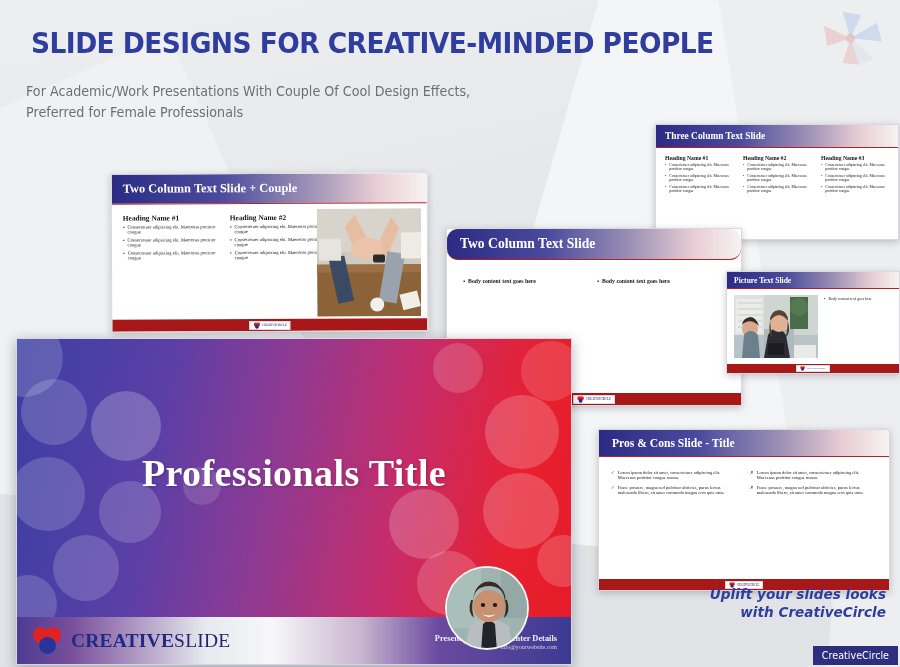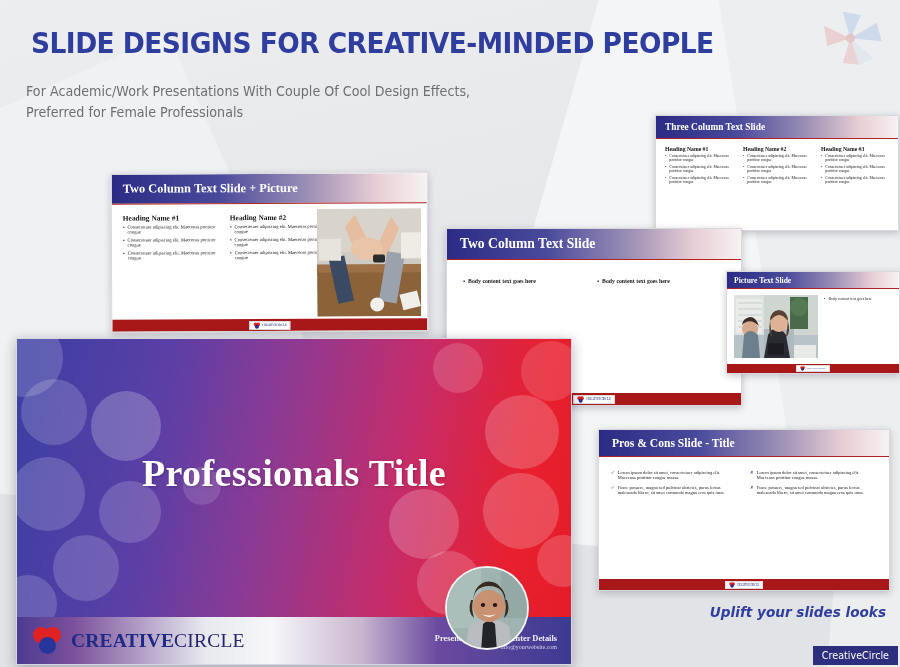--- a/index.html
+++ b/index.html
@@ -86,30 +86,30 @@
   #slideA .colwrap { display:flex; gap:11px; }
   #slideA .col { width:96px; }
   #slideA .col-head { font-size:7.4px; margin-bottom:2px; }
   #slideA .bl { font-size:4.6px; }
   #slideA .photo { position:absolute; right:6px; top:5px; width:104px; height:108px;
                    overflow:hidden; }
   #slideA .sl-foot { height:12px; }
   #slideA .foot-logo { height:9px; font-size:3.3px; }
 
   
-  #slideB { left:655px; top:115px; width:244px; height:116px; }
+  #slideB { left:655px; top:124px; width:244px; height:116px; }
   #slideB .sl-head { height:23px; padding-left:9px; font-size:9.4px; }
   #slideB .sl-body { height:93px; padding:7px 7px 0 9px; display:flex; gap:8px; }
   #slideB .col { width:70px; }
   #slideB .col-head { font-size:5.7px; margin-bottom:2px; }
   #slideB .bl { font-size:3.8px; }
 
   
   #slideC { left:446px; top:228px; width:296px; height:178px; }
-  #slideC .sl-head { height:31px; padding-left:13px; font-size:13.6px; }
+  #slideC .sl-head { height:31px; padding-left:13px; font-size:13.6px;border-radius:11px; }
   #slideC .sl-body { height:147px; padding:16px 0 0 16px; display:flex; }
   #slideC .col { width:134px; }
   #slideC .bl { font-size:5.8px; font-weight:bold; }
   #slideC .sl-foot { height:12px; }
   #slideC .foot-logo { height:9px; font-size:3.3px; }
 
   
   #slideD { left:726px; top:271px; width:174px; height:103px; }
   #slideD .sl-head { height:17px; padding-left:7px; font-size:7.6px; }
   #slideD .sl-body { height:86px; padding:6px 0 0 7px; display:flex; gap:6px; }
@@ -258,21 +258,21 @@
       <div class="bl">
           <span class="dot">▪</span>
           <span>Consectetuer adipiscing elit. Maecenas porttitor congue</span>
         </div>
     </div>
   </div>
 </div>
 
 <div class="slide" id="slideA">
   <div class="sl-head">
-    <span>Two Column Text Slide + Picture</span>
+    <span>Two Column Text Slide + Couple</span>
   </div>
   <div class="sl-body">
     <div class="colwrap">
       <div class="col">
         <div class="col-head">Heading Name #1</div>
         <div class="bl">
             <span class="dot">▪</span>
             <span>Consectetuer adipiscing elit. Maecenas porttitor congue</span>
           </div>
         <div class="bl">
@@ -473,21 +473,21 @@
 
   <div id="hero-bottom"></div>
 
   <div id="hero-logo">
     <div class="logomark">
       <span class="lm-c" style="left:0;top:1px;width:16px;height:16px;background:#e02222;"></span>
       <span class="lm-c" style="left:12px;top:1px;width:16px;height:16px;background:#e02222;"></span>
       <span class="lm-c" style="left:6px;top:11px;width:17px;height:17px;background:#27349a;"></span>
     </div>
     <div id="logo-text">
-      <span class="a">CREATIVE</span><span class="b">CIRCLE</span>
+      <span class="a">CREATIVE</span><span class="b">SLIDE</span>
     </div>
   </div>
 
   <div id="hero-avatar">
     <svg width="84" height="84" viewBox="0 0 84 84">
       <rect width="84" height="84" fill="#9fb4b0"></rect>
       <rect x="0" y="0" width="34" height="60" fill="#aabfb9"></rect>
       <rect x="54" y="0" width="30" height="50" fill="#94a9a5"></rect>
       <path d="M18,84 L22,58 Q42,44 62,58 L66,84 Z" fill="#b9bcc0"></path>
       <path d="M34,84 L36,56 Q42,50 48,56 L50,84 Z" fill="#23242a"></path>
@@ -502,14 +502,15 @@
   </div>
 
   <div id="presenter">
     <div class="p1">Presenter Name, Presenter Details</div>
     <div class="p2">info@yourwebsite.com</div>
   </div>
 </div>
 
 <div id="tagline">
   <div>Uplift your slides looks</div>
+  <div>with CreativeCircle</div>
 </div>
 <div id="badge">CreativeCircle</div>
 
 </body></html>

